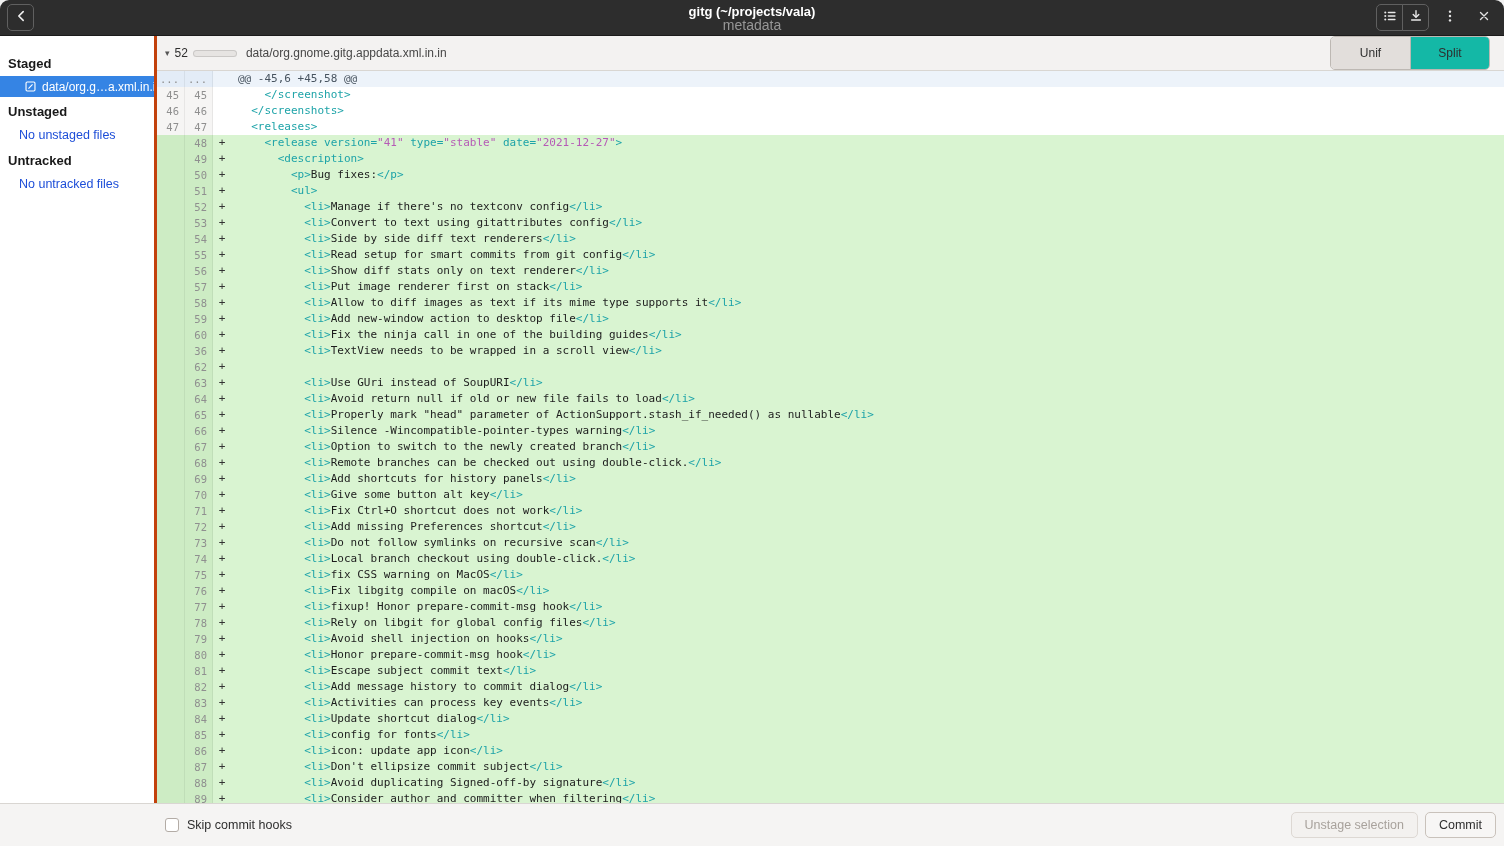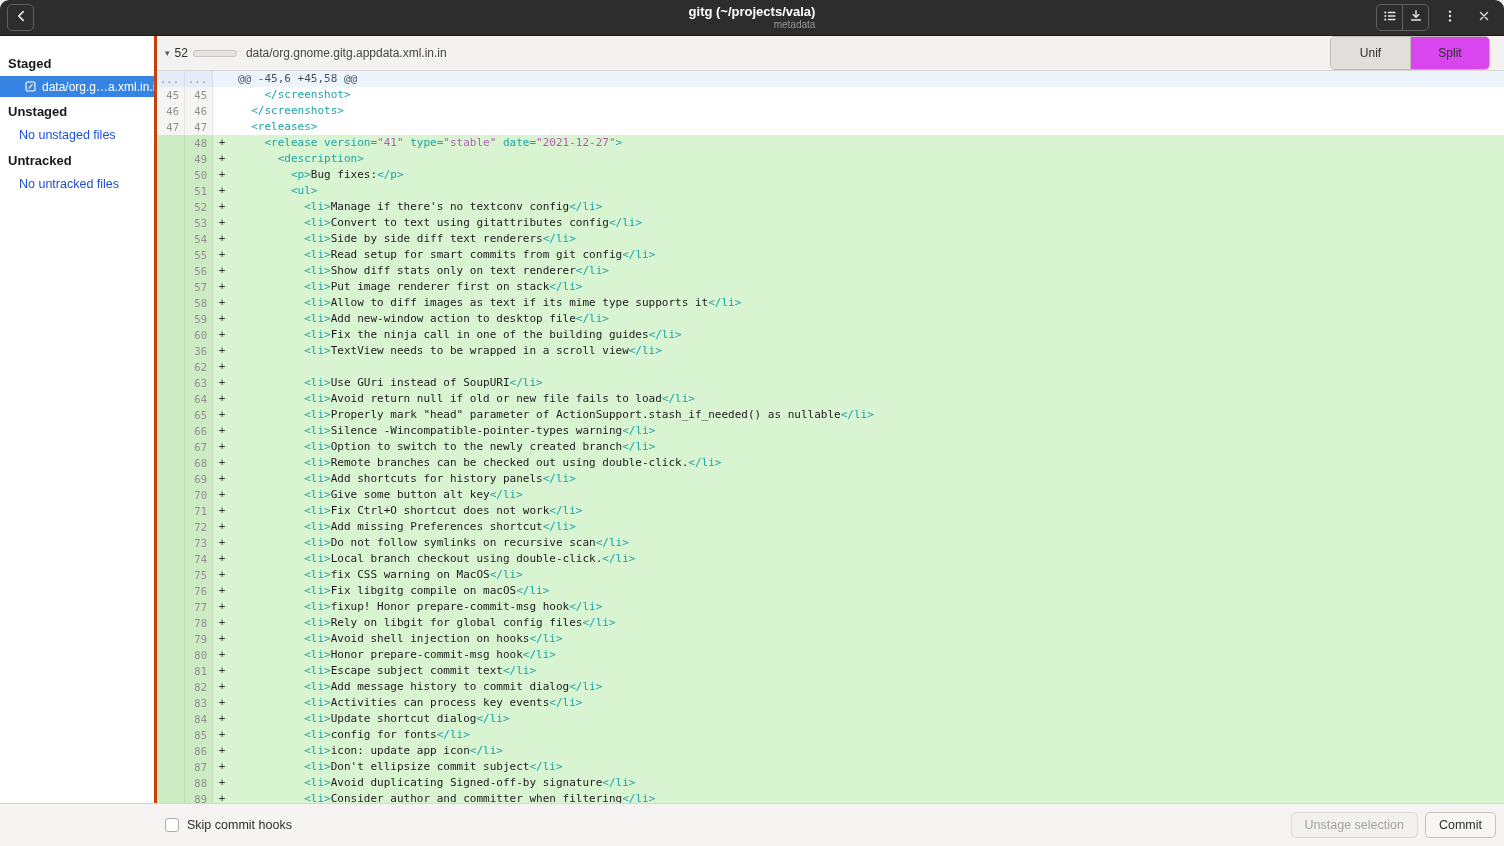--- a/index.html
+++ b/index.html
@@ -16,21 +16,21 @@
             background: #2d2d2d; display: flex; align-items: center; justify-content: center;
             cursor: pointer; }
   .hb-btn.flat { border-color: transparent; background: transparent; }
   .hb-linked { display: flex; }
   .hb-linked .hb-btn { border-radius: 0; margin-left: -1px; }
   .hb-linked .hb-btn:first-child { border-radius: 5px 0 0 5px; margin-left: 0; }
   .hb-linked .hb-btn:last-child { border-radius: 0 5px 5px 0; }
   .hb-title-wrap { position: absolute; left: 50%; top: 4px; transform: translateX(-50%);
                    text-align: center; pointer-events: none; }
   .hb-title { color: #ffffff; font-size: 13px; font-weight: bold; line-height: 15px; white-space: nowrap; }
-  .hb-subtitle { color: #979797; font-size: 10px; line-height: 12px; text-align: right; }
+  .hb-subtitle { color: #979797; font-size: 14px; line-height: 12px; }
   .hb-right { margin-left: auto; display: flex; align-items: center; gap: 7px; }
 
   
   .body-row { flex: 1; display: flex; min-height: 0; }
 
   
   .sidebar { flex: 0 0 157px; width: 157px; background: #ffffff; border-right: 3px solid #c2410c;
              padding-top: 13px; overflow: hidden; }
   .sb-header { font-size: 13px; font-weight: bold; color: #191919; padding: 7px 8px 5px 8px; }
   .sb-item { display: flex; align-items: center; gap: 5px; height: 21px; padding: 0 4px 0 24px;
@@ -48,21 +48,21 @@
   .tri { font-size: 9px; color: #555; }
   .hunk-count { font-size: 12px; color: #2e2e2e; }
   .statbar { width: 44px; height: 7px; border-radius: 4px; background: #e6e4e2;
              border: 1px solid rgba(0,0,0,0.12); overflow: hidden; }
   .statbar-fill { height: 100%; width: 100%; background: #8bdc8f; }
   .filepath { font-size: 12px; color: #474747; margin-left: 2px; flex: 1;
               white-space: nowrap; overflow: hidden; }
   .viewtoggle { display: flex; height: 34px; border: 1px solid #bdb8b3; border-radius: 5px;
                 overflow: hidden; margin-right: 6px; flex: 0 0 auto; }
   .vt-btn { width: 79px; display: flex; align-items: center; justify-content: center;
-            font-size: 12px; color: #2e2e2e; background: #d946ef; cursor: pointer; }
+            font-size: 12px; color: #2e2e2e; background: #14b8a6; cursor: pointer; }
   .vt-btn + .vt-btn { border-left: 1px solid #bdb8b3; }
   .vt-btn.pressed { background: #e2dedb; }
 
   
   .diffview { flex: 1; overflow: hidden; font-family: "DejaVu Sans Mono", monospace; background: #ffffff; }
   .row { display: flex; height: 16px; line-height: 16px; font-size: 11px; }
   .gut { flex: 0 0 28px; width: 28px; text-align: right; padding-right: 5px;
          color: #8f8f8f; font-size: 10.5px; border-right: 1px solid rgba(0,0,0,0.06); }
   .mk { flex: 0 0 18px; width: 18px; text-align: center; color: #333; }
   .code { white-space: pre; color: #1c1c1c; padding-left: 7px; }

